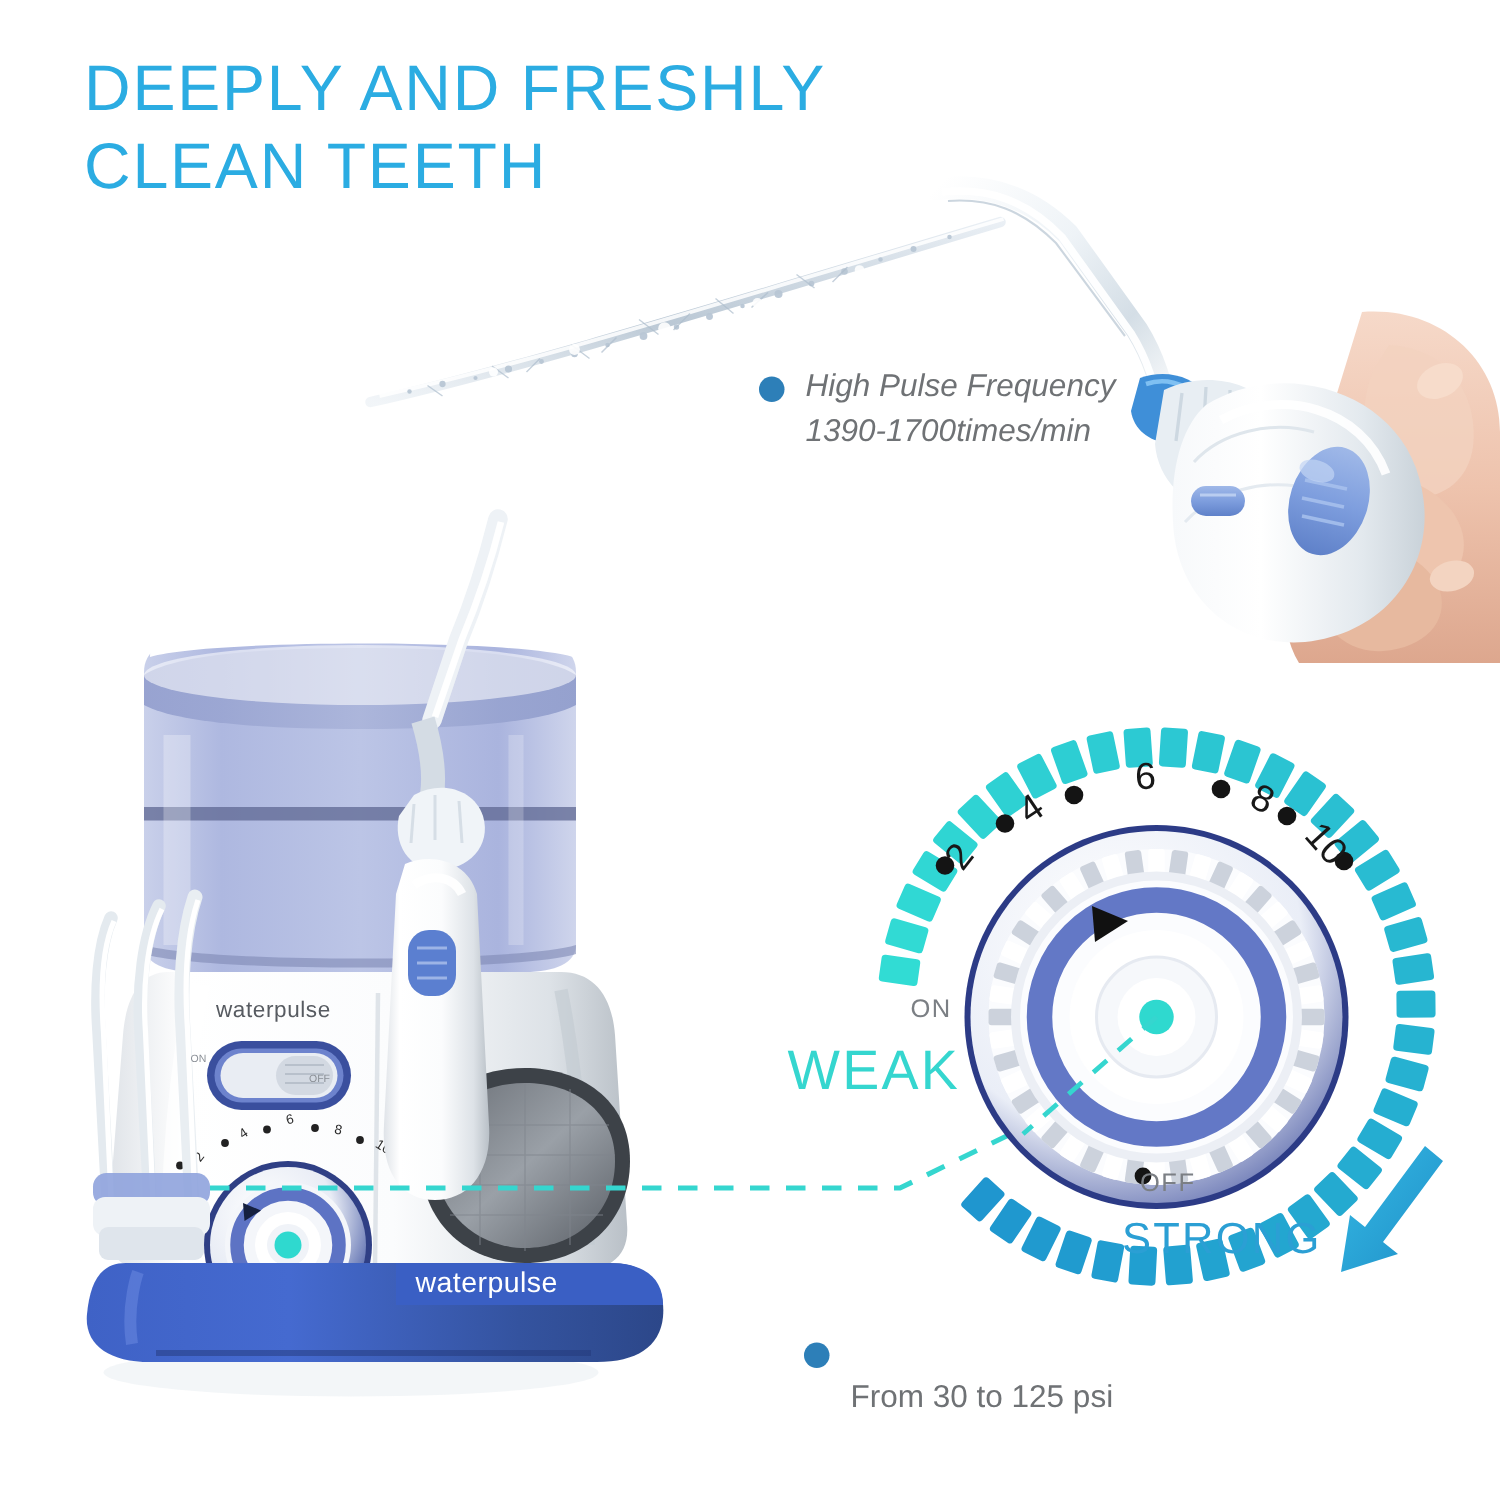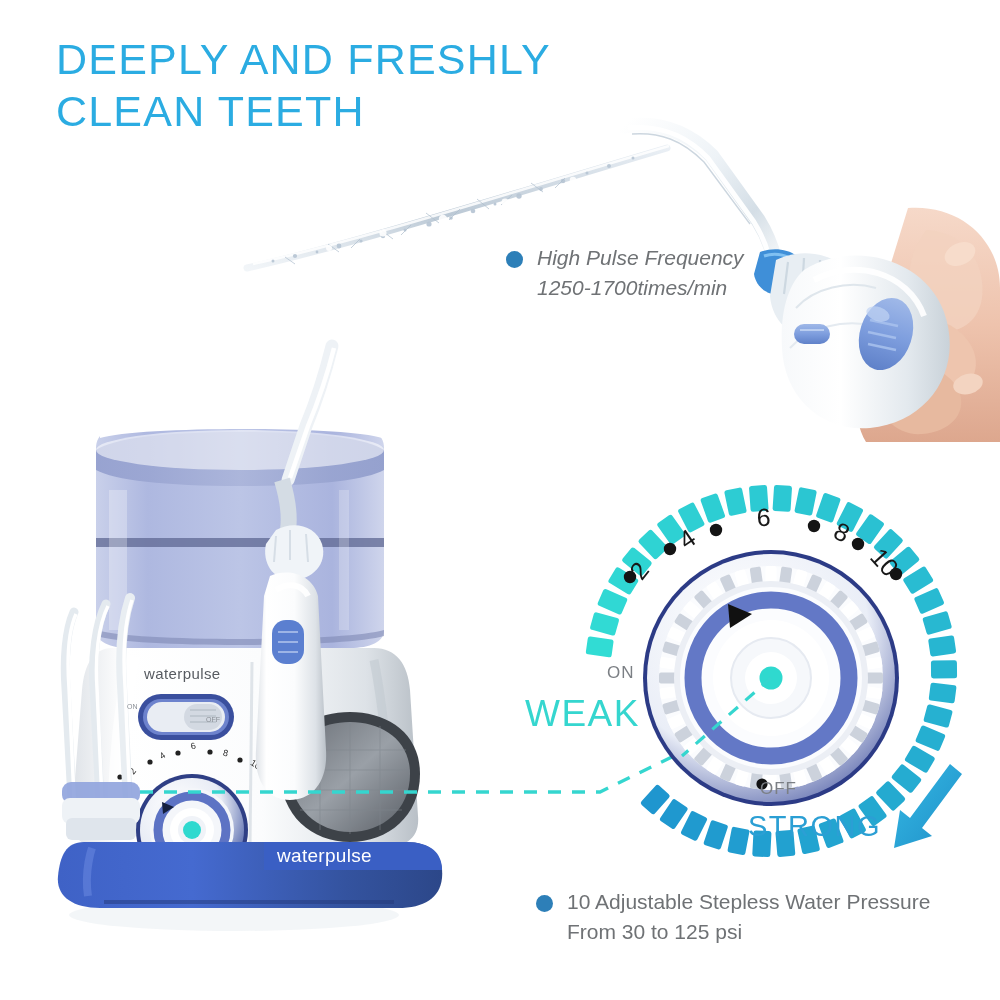--- a/index.html
+++ b/index.html
@@ -524,25 +524,25 @@
 
   <div class="dlabel" id="lbl-on">ON</div>
   <div class="dlabel" id="lbl-off">OFF</div>
   <div class="dlabel" id="lbl-weak">WEAK</div>
   <div class="dlabel" id="lbl-strong">STRONG</div>
 
   <div class="callout" id="callout-pulse">
     <span class="dot"></span>
     <span class="ctext">
       <span>High Pulse Frequency</span><br>
-      <span>1250-1700times/min</span>
+      <span>1390-1700times/min</span>
     </span>
   </div>
 
   <div class="callout" id="callout-pressure">
     <span class="dot"></span>
     <span class="ctext">
-      <span>10 Adjustable Stepless Water Pressure</span><br>
+      <br>
       <span>From 30 to 125 psi</span>
     </span>
   </div>
 
 </div>
 
 </body></html>

